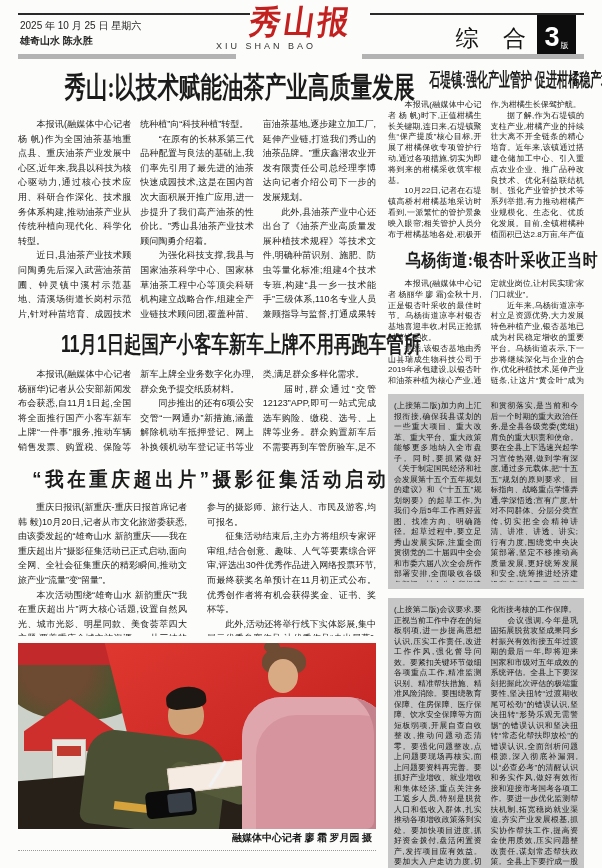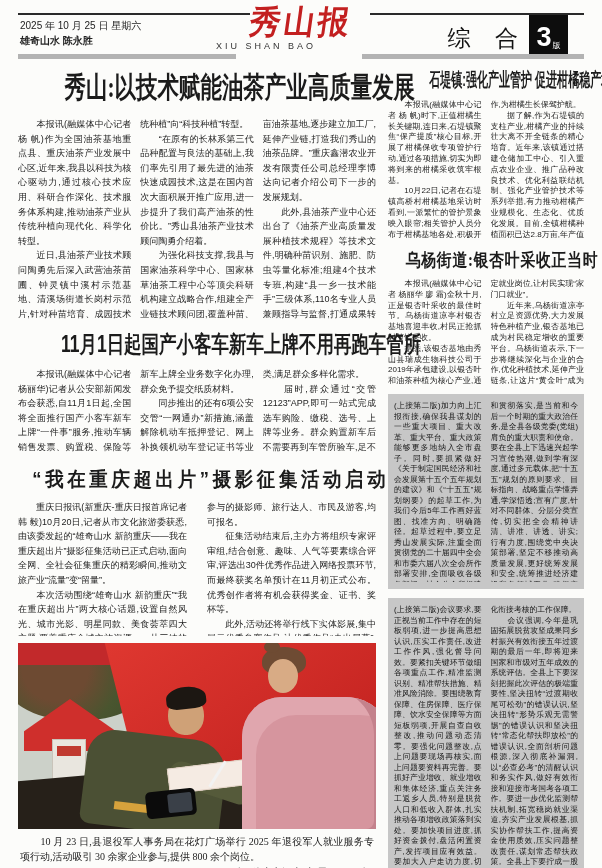--- a/index.html
+++ b/index.html
@@ -16,21 +16,21 @@
   .rule-r { position:absolute; top:5px; left:352px; right:0; height:2px; background:#2a2a2a; }
   .hdr-left { position:absolute; left:2px; top:10px; font-size:10px; line-height:15px; color:#222; }
   .hdr-left .ed { font-weight:bold; }
   .brand { position:absolute; left:50%; top:-2px; transform:translateX(-50%); width:170px; text-align:center; }
   .brand-name { color:#c32020; font-size:31px; font-weight:900; letter-spacing:3px;
     font-family:"Liberation Serif", serif; transform:skewX(-8deg) scaleY(1.05); line-height:32px; }
   .latin-row { display:flex; align-items:center; gap:5px; margin-top:3px;text-align:center; }
   .latin { font-size:9px; letter-spacing:3px; color:#333; white-space:nowrap; }
   .bar-left  { position:absolute; top:46px; left:0; width:218px; height:5px; background:#b3b3b3; }
   .bar-right { position:absolute; top:46px; left:344px; right:0; height:5px; background:#b3b3b3; }
-  .hdr-right { position:absolute; right:16px; top:7px; display:flex; align-items:flex-start; }
+  .hdr-right { position:absolute; right:8px; top:7px; display:flex; align-items:flex-start; }
   .section-label { font-size:23px; letter-spacing:9px; color:#111; margin:8px 2px 0 0; }
   .page-box { background:#0d0d0d; color:#fff; width:39px; height:39px;
     display:flex; align-items:flex-end; justify-content:center; padding-bottom:3px; }
   .page-num { font-size:27px; font-weight:bold; line-height:27px; }
   .page-ban { font-size:8px; margin-left:1px; }
   
   .content { display:flex; gap:12px; margin-top:4px; }
   .lcol { width:358px; flex:0 0 auto; }
   .rcol { flex:1; min-width:0; }
   .cols { display:flex; gap:9px; }
@@ -210,21 +210,20 @@
           <div class="ph-man-hair"></div>
           <div class="ph-paper"></div>
           <div class="ph-pen"></div>
           <div class="ph-phone"></div>
           <div class="ph-woman-body"></div>
           <div class="ph-woman-hair"></div>
           <div class="ph-woman-bun"></div>
           <div class="ph-woman-head"></div>
         </div>
         <figcaption>
-          <div class="cap">　　10 月 23 日,县退役军人事务局在花灯广场举行 2025 年退役军人就业服务专项行动,活动吸引 30 余家企业参与,提供 800 余个岗位。</div>
           <div class="byline">融媒体中心记者 廖 霜 罗月园 摄</div>
         </figcaption>
       </figure>
     </div>
 
     <div class="rcol">
 
       <article>
         <h3 class="h-r1">石堤镇:强化产业管护 促进柑橘稳产增收</h3>
         <div class="cols r1-body">

